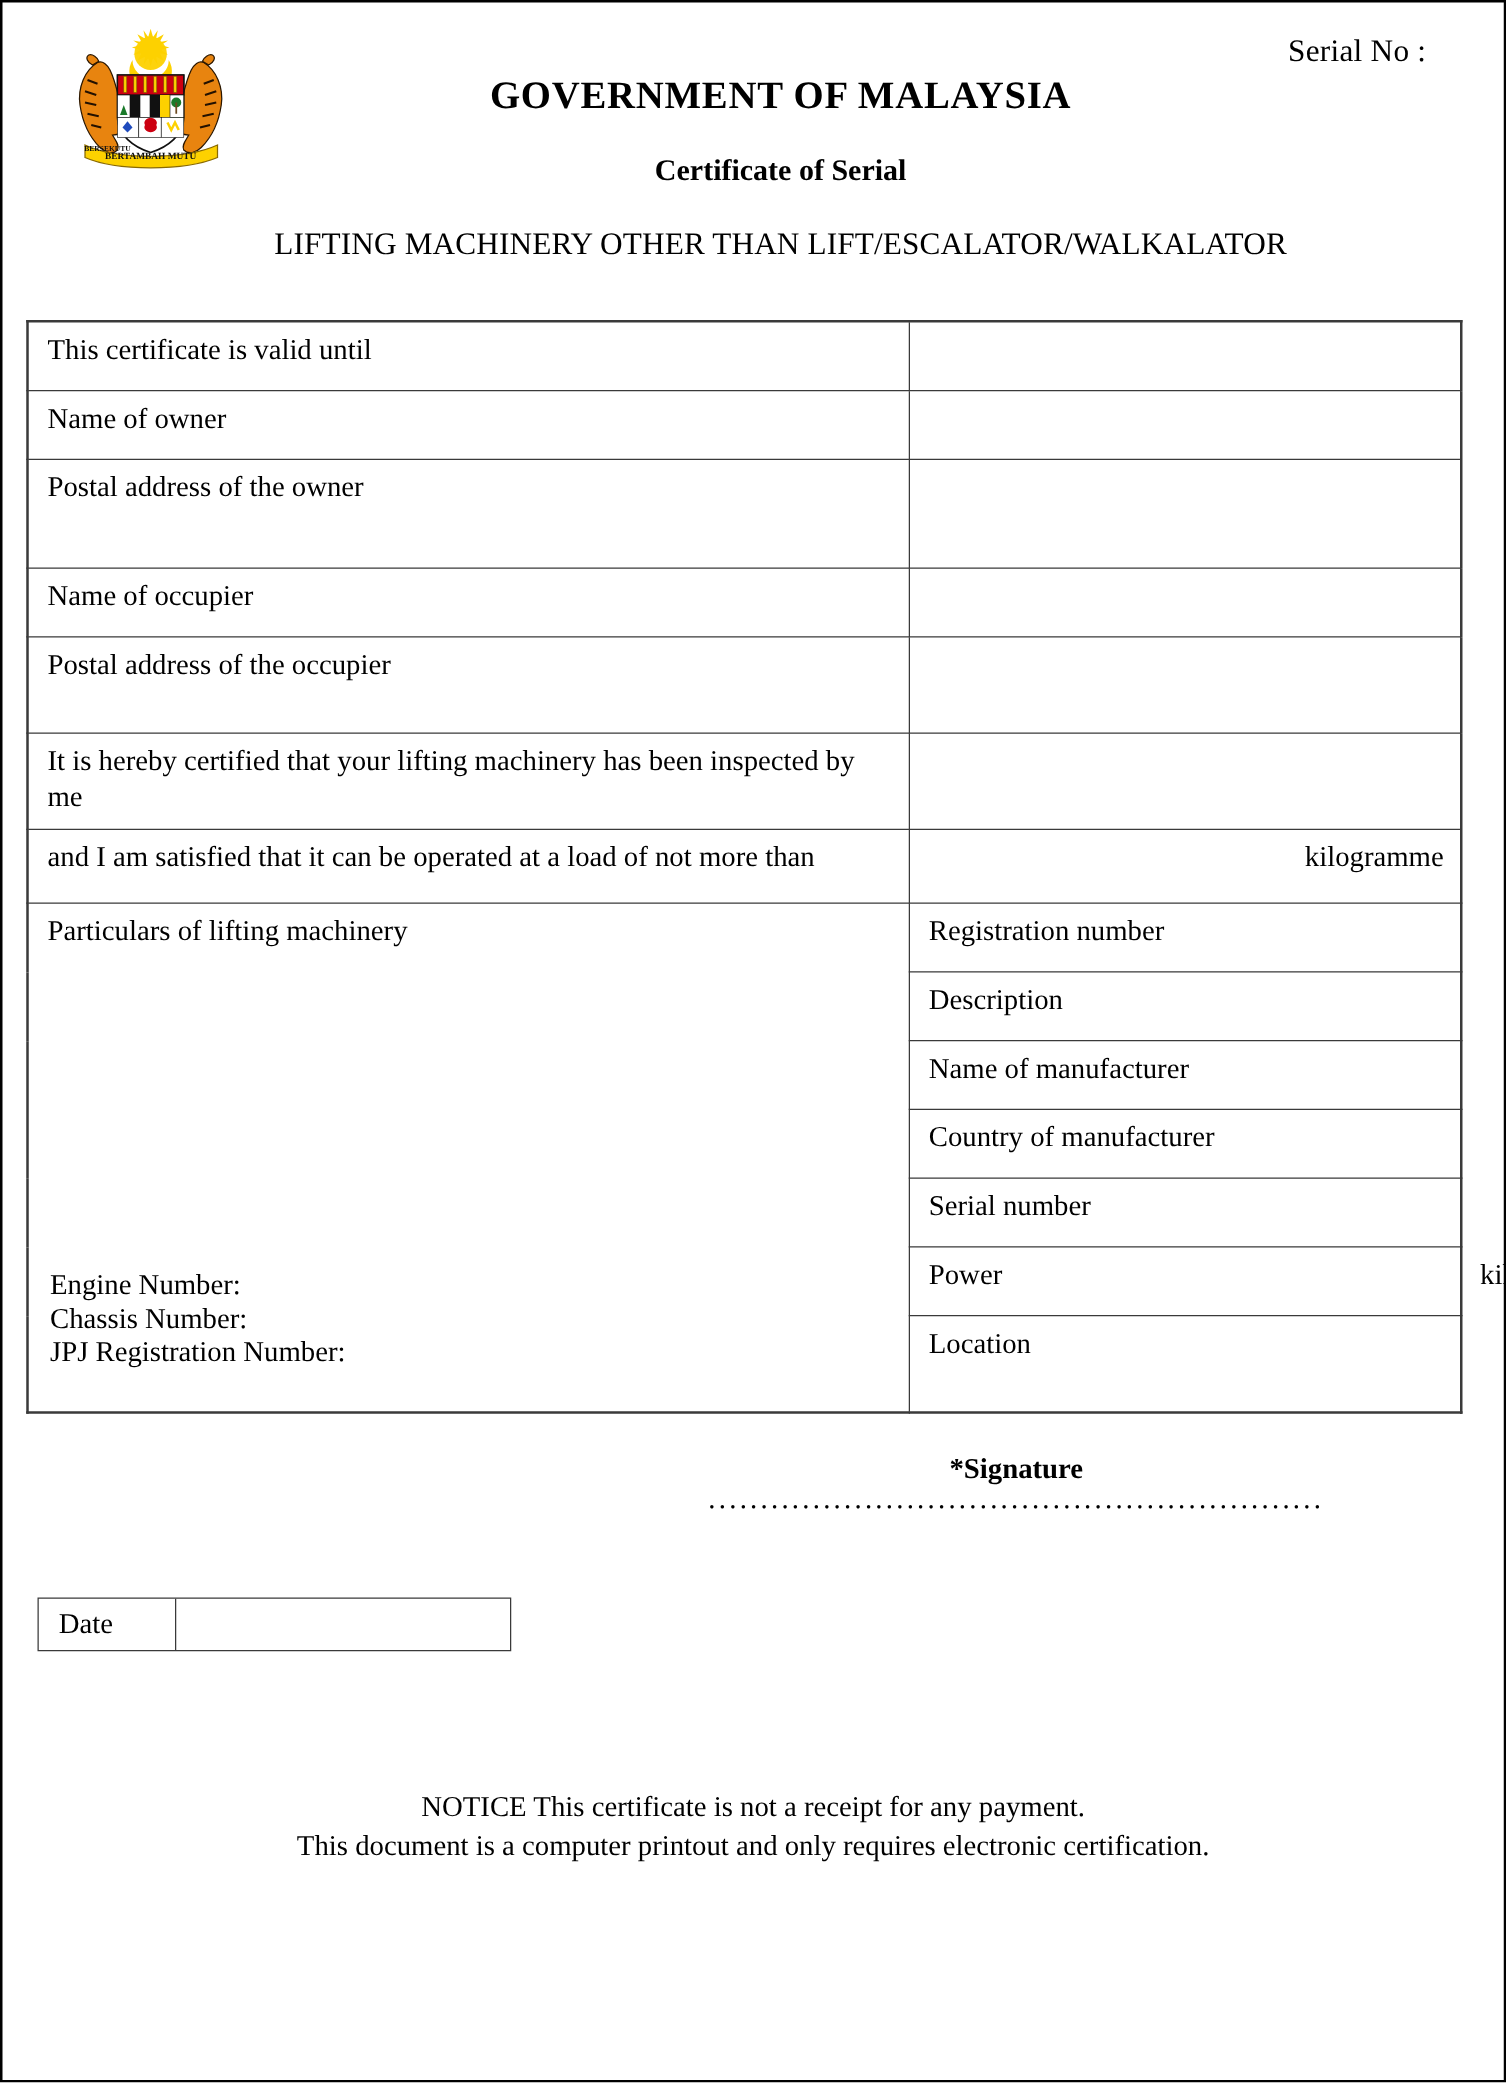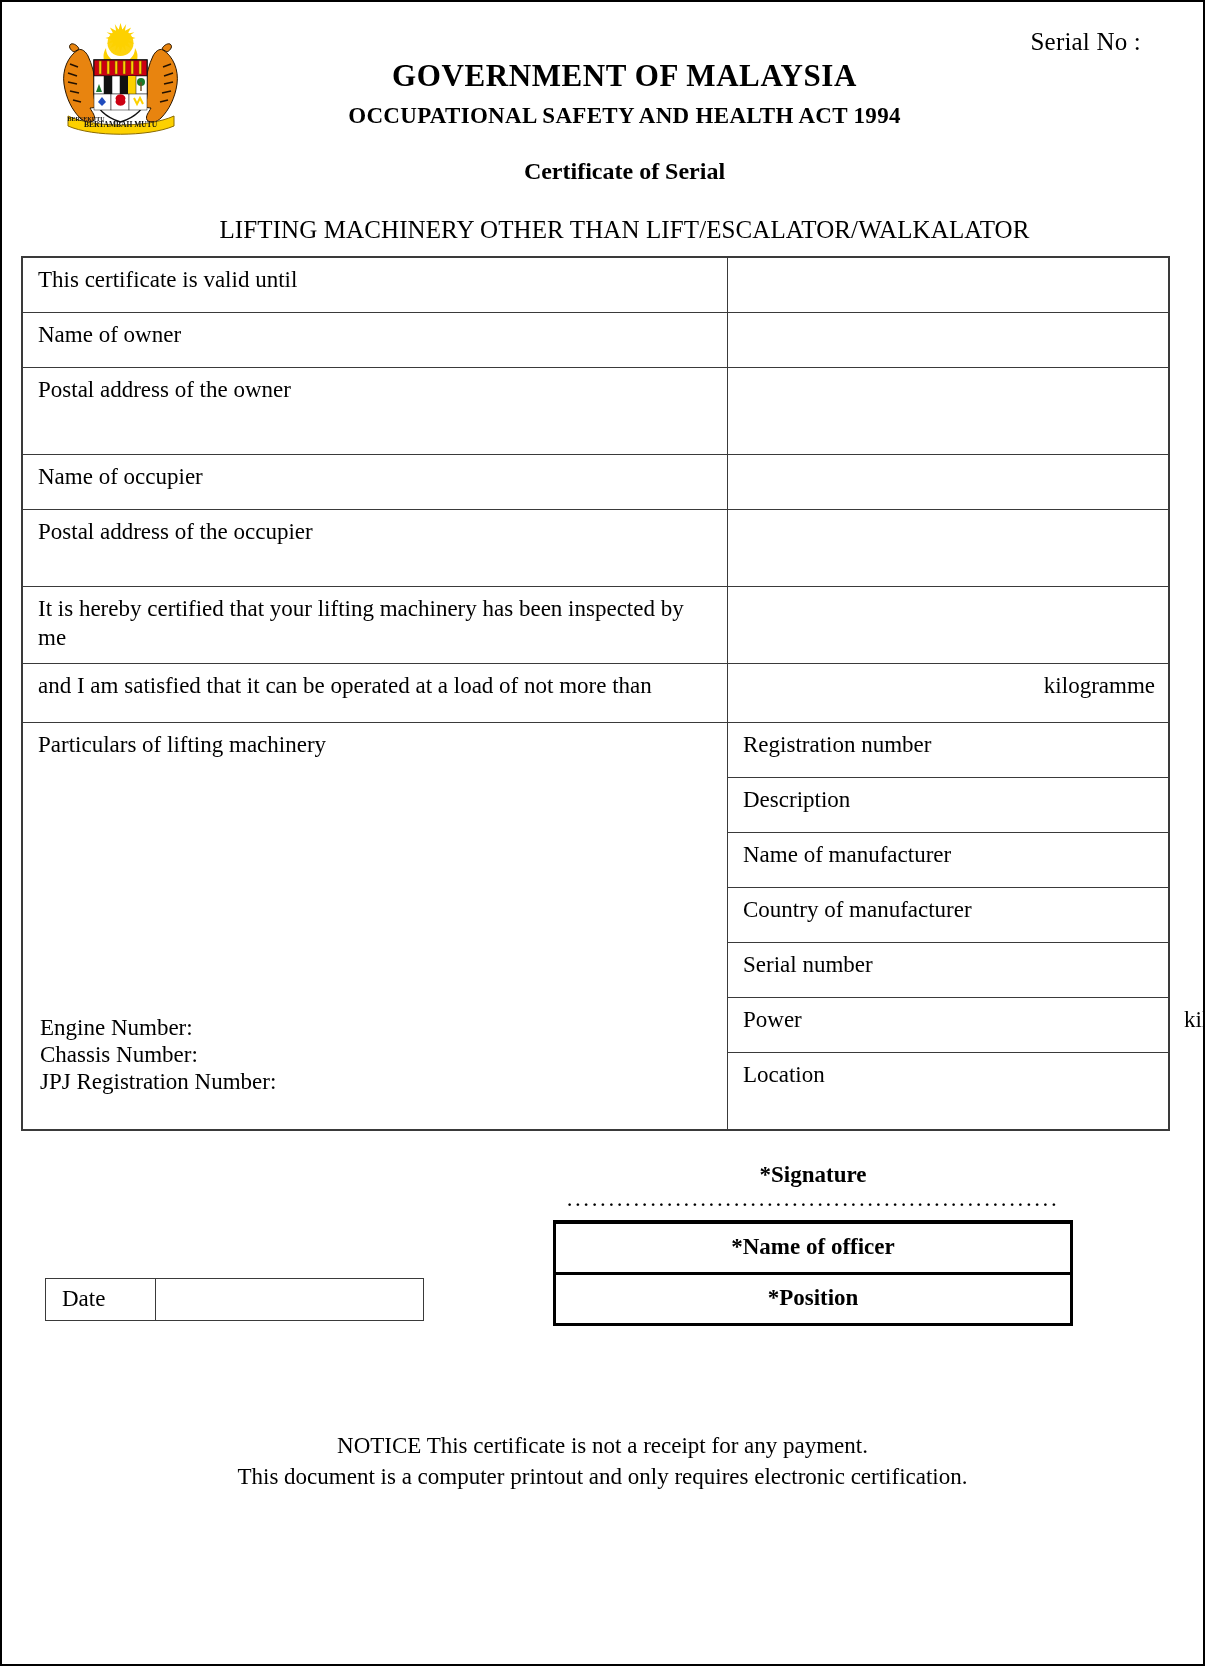--- a/index.html
+++ b/index.html
@@ -166,21 +166,21 @@
     font-weight: bold;
     padding: 10px 0 12px;
   }
   .officer-row.second {
     border-top: 3px solid #000;
   }
 
   
   .date-box {
     position: absolute;
-    left: 43px;
+    left: 28px;
     top: 1276px;
     width: 377px;
     border: 1px solid #3a3a3a;
     display: flex;
     align-items: center;
   }
   .date-label {
     width: 110px;
     box-sizing: border-box;
     border-right: 1px solid #3a3a3a;
@@ -305,21 +305,20 @@
         <path d="M30,100 C55,112 110,112 136,100 L136,110 C110,121 55,121 30,110 Z" fill="#FDD100" stroke="#8a6a00" stroke-width="1"></path>
         <text x="82.5" y="111" font-size="7.5" text-anchor="middle" font-family="Liberation Serif, serif" font-weight="bold" fill="#111">BERTAMBAH MUTU</text>
         <text x="48" y="105" font-size="6" text-anchor="middle" font-family="Liberation Serif, serif" font-weight="bold" fill="#111">BERSEKUTU</text>
       </svg>
     </div>
 
     <div class="serial">Serial No :</div>
 
     <div class="title-block">
       <div class="gov-title">GOVERNMENT OF MALAYSIA</div>
-      <div class="act-title">OCCUPATIONAL SAFETY AND HEALTH ACT 1994</div>
       <div class="cert-title">Certificate of Serial</div>
       <div class="scope-title">LIFTING MACHINERY OTHER THAN LIFT/ESCALATOR/WALKALATOR</div>
     </div>
   </div>
 
   <div class="tbl-wrap">
     <table class="main">
       <tbody>
         <tr>
           <td class="lbl h-sm">This certificate is valid until</td>
@@ -385,24 +384,20 @@
 
   <div class="vehicle-ids">
     <div>Engine Number:</div>
     <div>Chassis Number:</div>
     <div>JPJ Registration Number:</div>
   </div>
 
   <div class="sig-area">
     <div class="sig-label">*Signature</div>
     <div class="dotline">...........................................................</div>
-    <div class="officer-box">
-      <div class="officer-row">*Name of officer</div>
-      <div class="officer-row second">*Position</div>
-    </div>
   </div>
 
   <div class="date-box">
     <div class="date-label">Date</div>
     <div class="date-value"></div>
   </div>
 
   <div class="notice">
     <div>NOTICE This certificate is not a receipt for any payment.</div>
     <div>This document is a computer printout and only requires electronic certification.</div>

